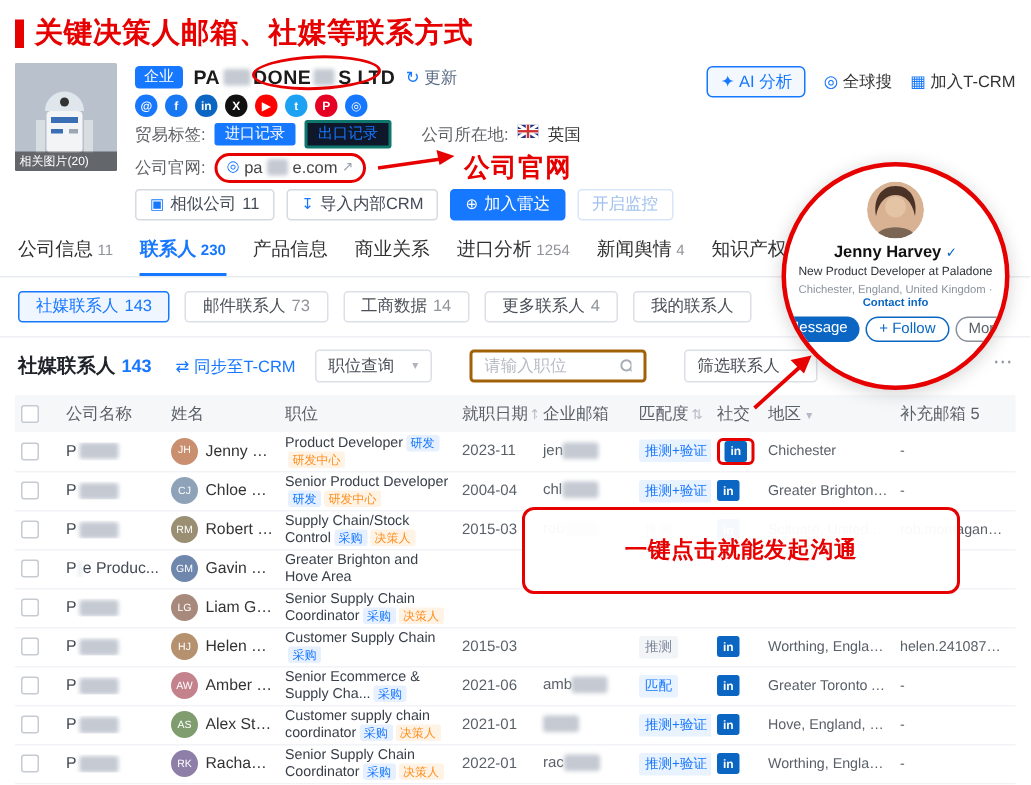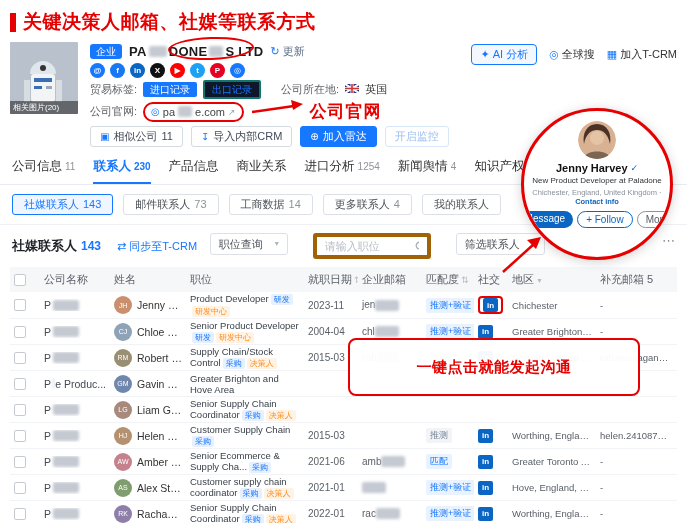--- a/index.html
+++ b/index.html
@@ -65,21 +65,21 @@
   .fchip.active .cnt{color:#1677ff}
 
   
   .toolbar{display:flex;align-items:center;padding:8px 12px}
   .sec-title{font-size:13px;font-weight:bold;color:#1f2329}
   .sec-cnt{font-size:12px;font-weight:bold;color:#1677ff;margin-left:4px}
   .sync{display:inline-flex;gap:3px;align-items:center;color:#1677ff;font-size:11px;margin-left:16px;cursor:pointer}
   .tb-right{margin-left:auto;display:flex;align-items:flex-start;gap:25px}
   .dd{display:inline-flex;align-items:center;gap:12px;border:1px solid #dcdfe6;border-radius:3px;padding:3px 8px;font-size:11px;color:#4a4f57;background:#fff;cursor:pointer;line-height:14px}
   .dd .car{color:#b0b4bb;font-size:8px}
-  .search{display:inline-flex;align-items:center;gap:4px;border:4px solid #a16207;border-radius:3px;padding:3px 8px;background:#fff;width:118px}
+  .search{display:inline-flex;align-items:center;gap:4px;border:2px solid #a16207;border-radius:3px;padding:3px 8px;background:#fff;width:118px}
   .sinput{border:none;outline:none;width:86px;font-size:11px;color:#333}
   .sinput::placeholder{color:#b8bcc4}
   .hbtn{color:#8a919c;font-size:13px;cursor:pointer}
   .vdiv{width:1px;height:14px;background:#e3e6ea}
 
   
   .table-wrap{margin:0 10px}
   table{width:667px;border-collapse:collapse;table-layout:fixed}
   thead th{background:#f6f7f9;font-size:11px;color:#5a6068;font-weight:normal;text-align:left;padding:5px 4px;white-space:nowrap;overflow:hidden}
   tbody td{border-bottom:1px solid #f1f3f6;font-size:10px;color:#5a6068;padding:1px 4px;height:26px;overflow:hidden;white-space:nowrap;text-overflow:ellipsis}

